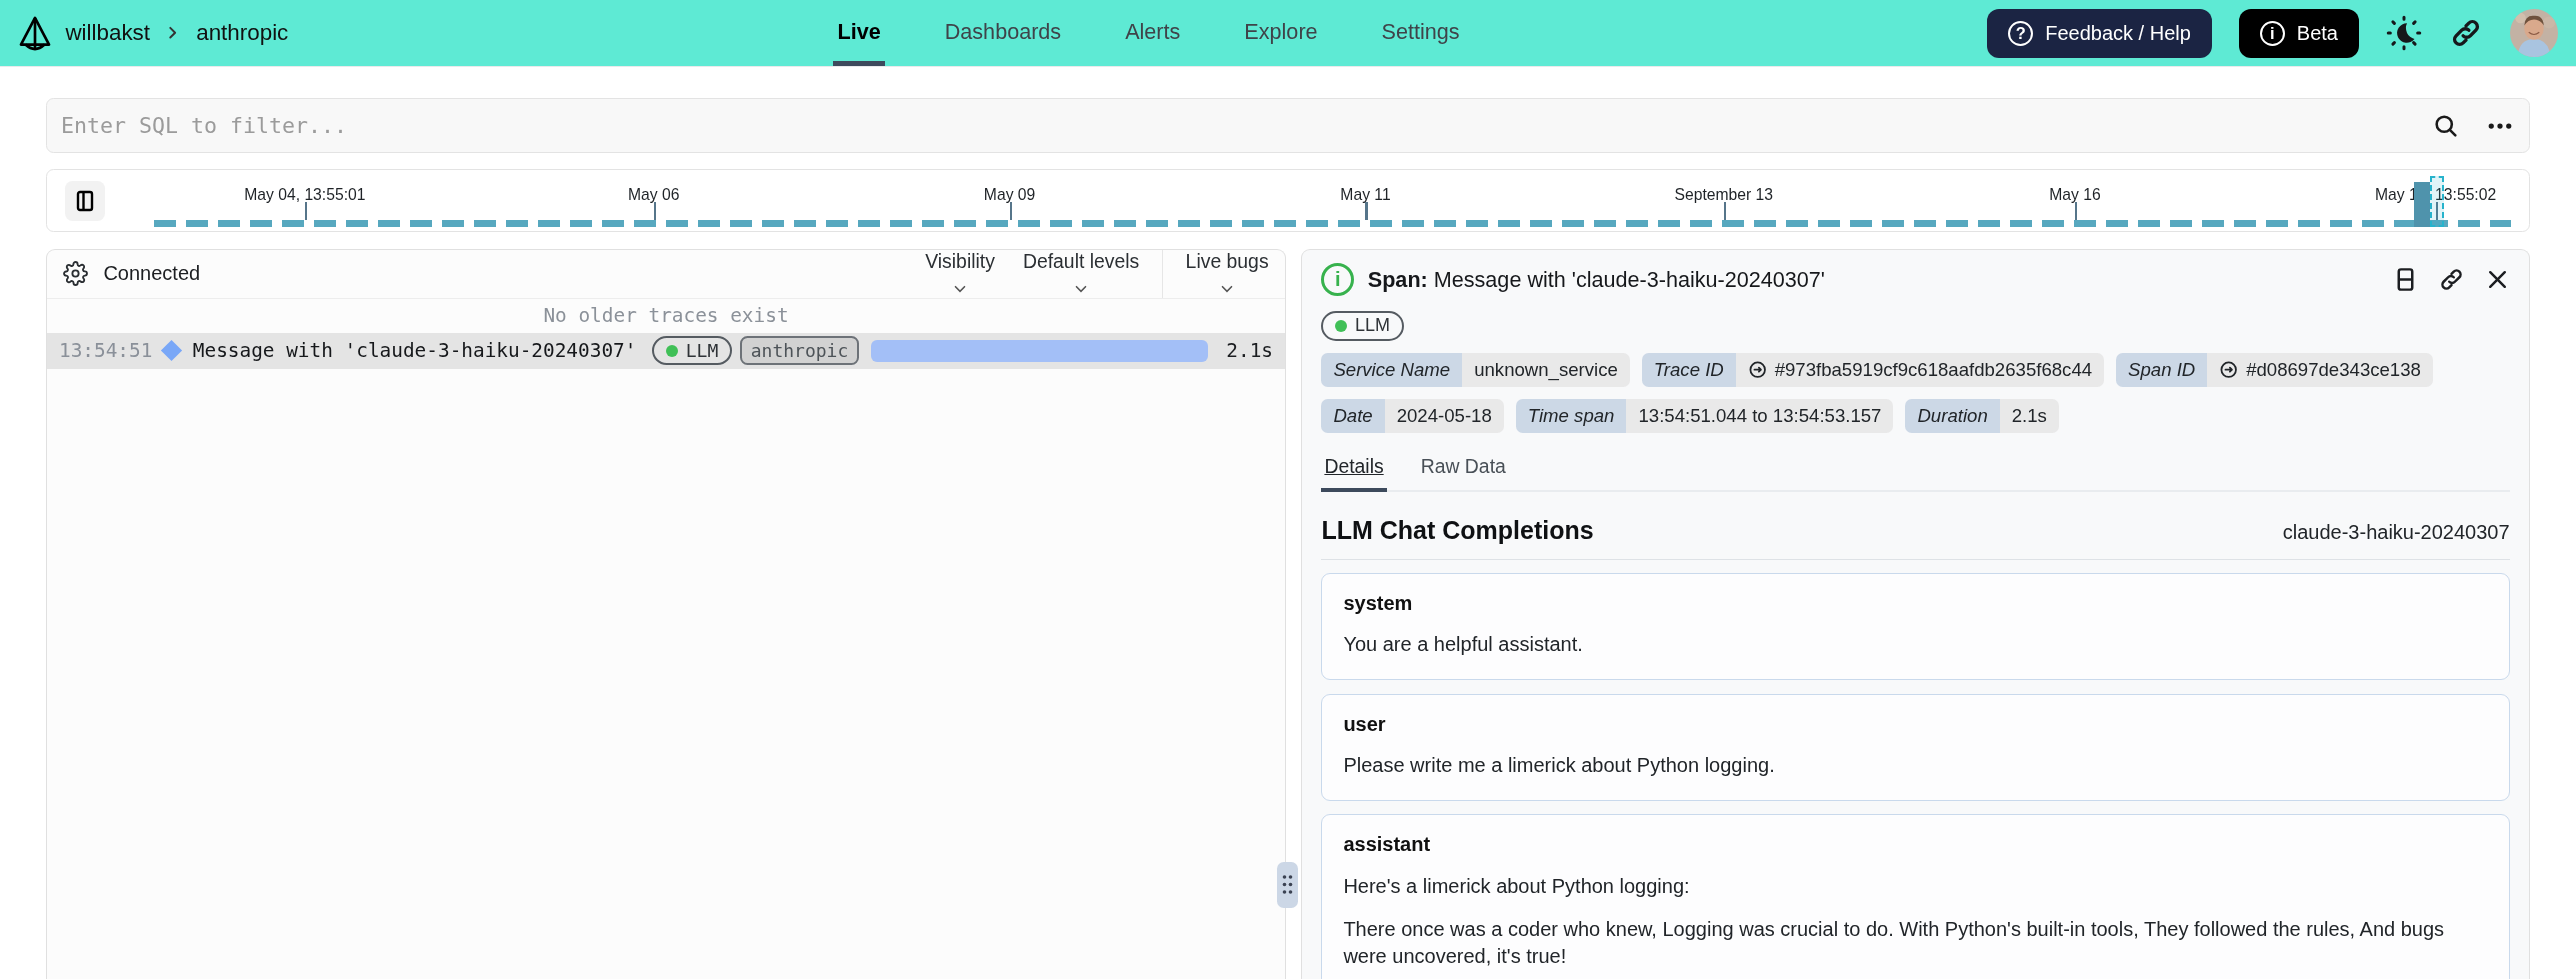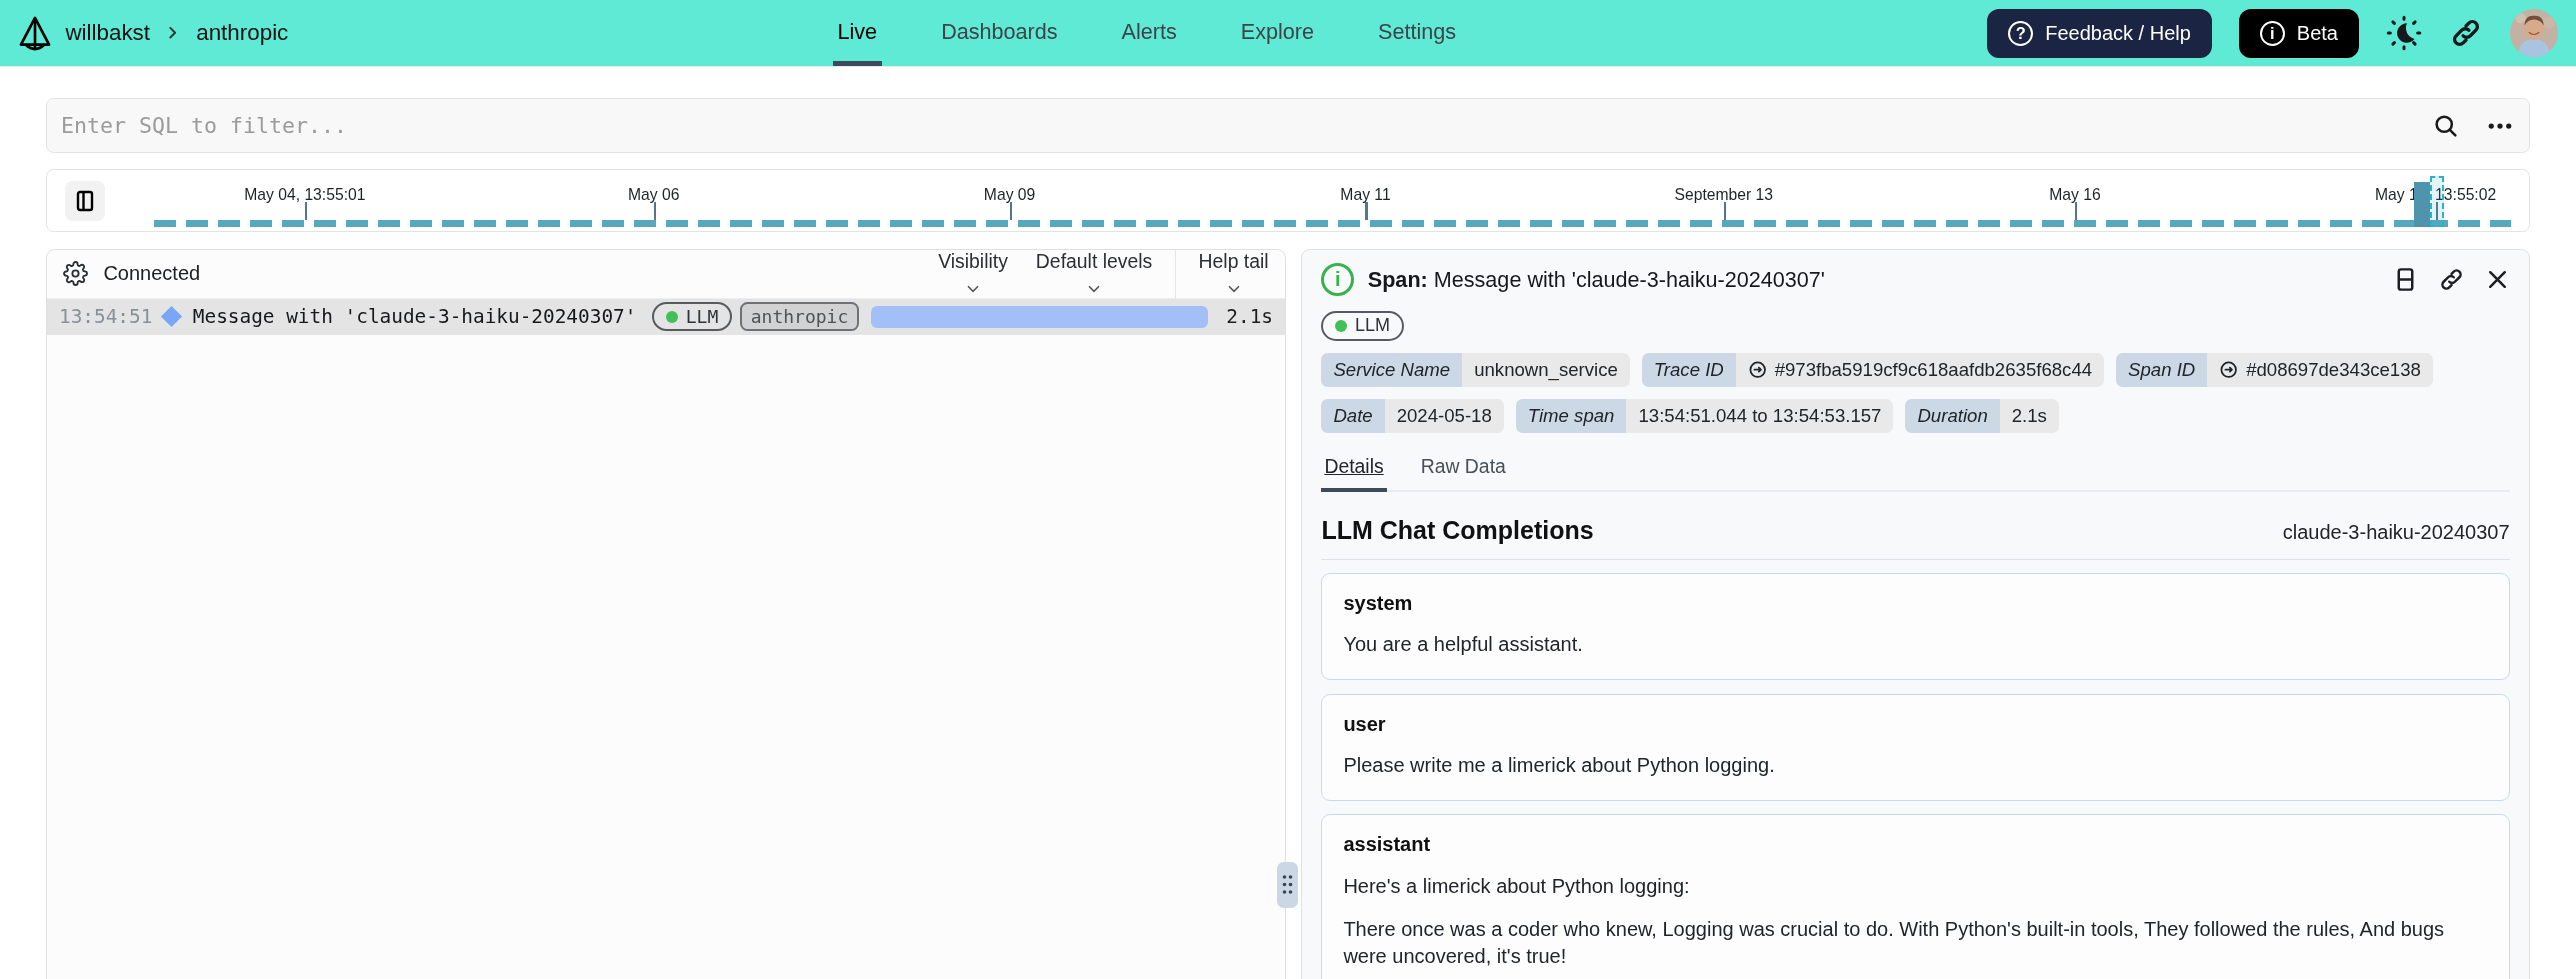--- a/index.html
+++ b/index.html
@@ -9,21 +9,21 @@
 
   
   .topbar { height:67px; display:flex; align-items:center; padding:0 18px;
     border-bottom:1.5px solid #e9eaec; position:relative; background:#5eead4; }
   .brand { display:flex; align-items:center; gap:13.4px; font-size:22.4px; color:#111; }
   .brand .crumb { font-weight:500; }
   .brand svg { display:block; }
   .topnav { position:absolute; left:833px; top:0; height:100%; display:flex; align-items:stretch; gap:55px; }
   .nav-item { display:flex; align-items:center; font-size:21.6px; color:#3f4349; cursor:pointer;
     border-bottom:5.2px solid transparent; padding:3px 4.5px 0 4.5px; text-decoration:none; }
-  .nav-item.active { color:#000; font-weight:400; border-bottom-color:#3d4a5c; }
+  .nav-item.active { color:#000; font-weight:700; border-bottom-color:#3d4a5c; }
   .topbar-right { margin-left:auto; display:flex; align-items:center; gap:27px; }
   .pill-btn { display:flex; align-items:center; gap:12px; border:none; cursor:pointer;
     border-radius:12px; padding:12px 21px; color:#fff; font-size:20px; font-family:inherit; }
   .pill-btn.feedback { background:#1b2443; }
   .pill-btn.beta { background:#000; }
   .circ-glyph { width:25px; height:25px; border:2.2px solid #fff; border-radius:50%;
     display:flex; align-items:center; justify-content:center; font-size:16.4px; font-weight:700; line-height:1; }
   .icon-btn { background:none; border:none; cursor:pointer; color:#16181b; display:flex; align-items:center; }
   .avatar { width:48px; height:48px; border-radius:50%; overflow:hidden; cursor:pointer; }
 
@@ -245,28 +245,29 @@
               </svg>
           </span>
           <span class="lp-dd">
             <span>Default levels</span>
             <svg width="18" height="18" viewBox="0 0 24 24" fill="none" stroke="#555" stroke-width="2.2" stroke-linecap="round">
                 <polyline points="6 9 12 15 18 9"></polyline>
               </svg>
           </span>
           <span class="vsep"></span>
           <span class="lp-dd">
-            <span>Help tail</span>
+            <span>Live bugs</span>
             <svg width="18" height="18" viewBox="0 0 24 24" fill="none" stroke="#555" stroke-width="2.2" stroke-linecap="round">
                 <polyline points="6 9 12 15 18 9"></polyline>
               </svg>
           </span>
         </div>
       </div>
 
+      <div class="empty-row mono">No older traces exist</div>
 
       <div class="trace-row mono">
         <span class="trace-time">13:54:51</span>
         <span class="diamond"></span>
         <span class="trace-title">Message with 'claude-3-haiku-20240307'</span>
         <span class="trace-badges">
           <span class="badge-llm">
             <span class="dot"></span>
             <span>LLM</span>
           </span>

